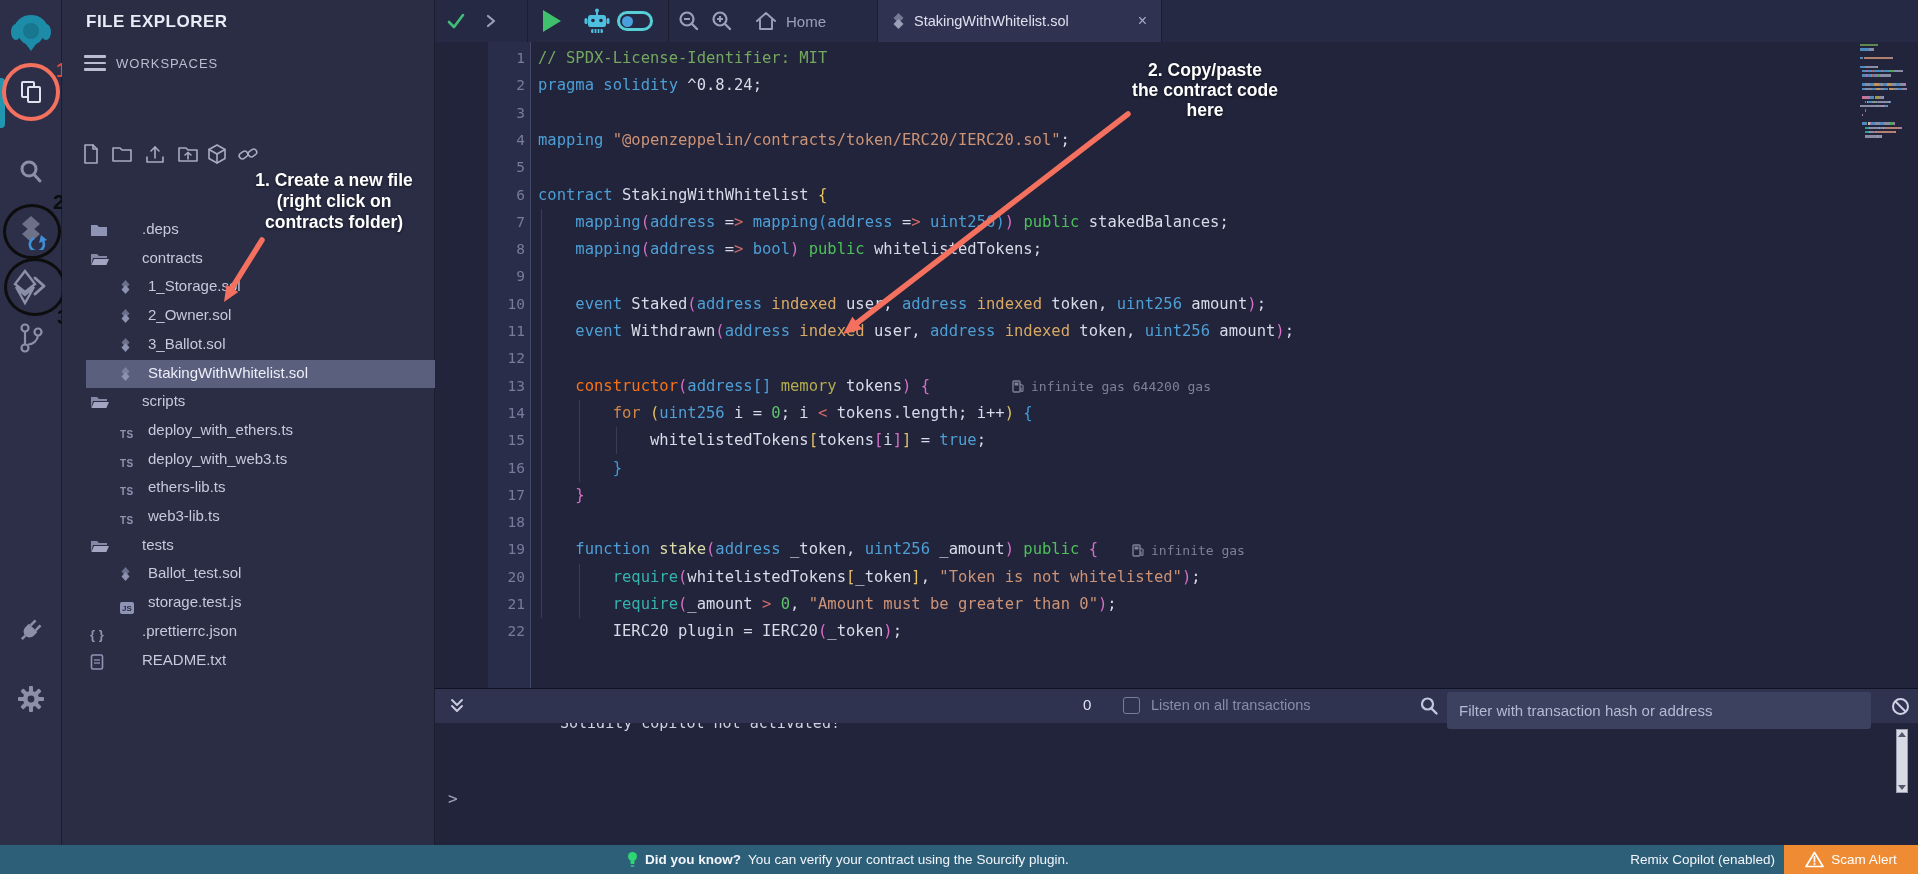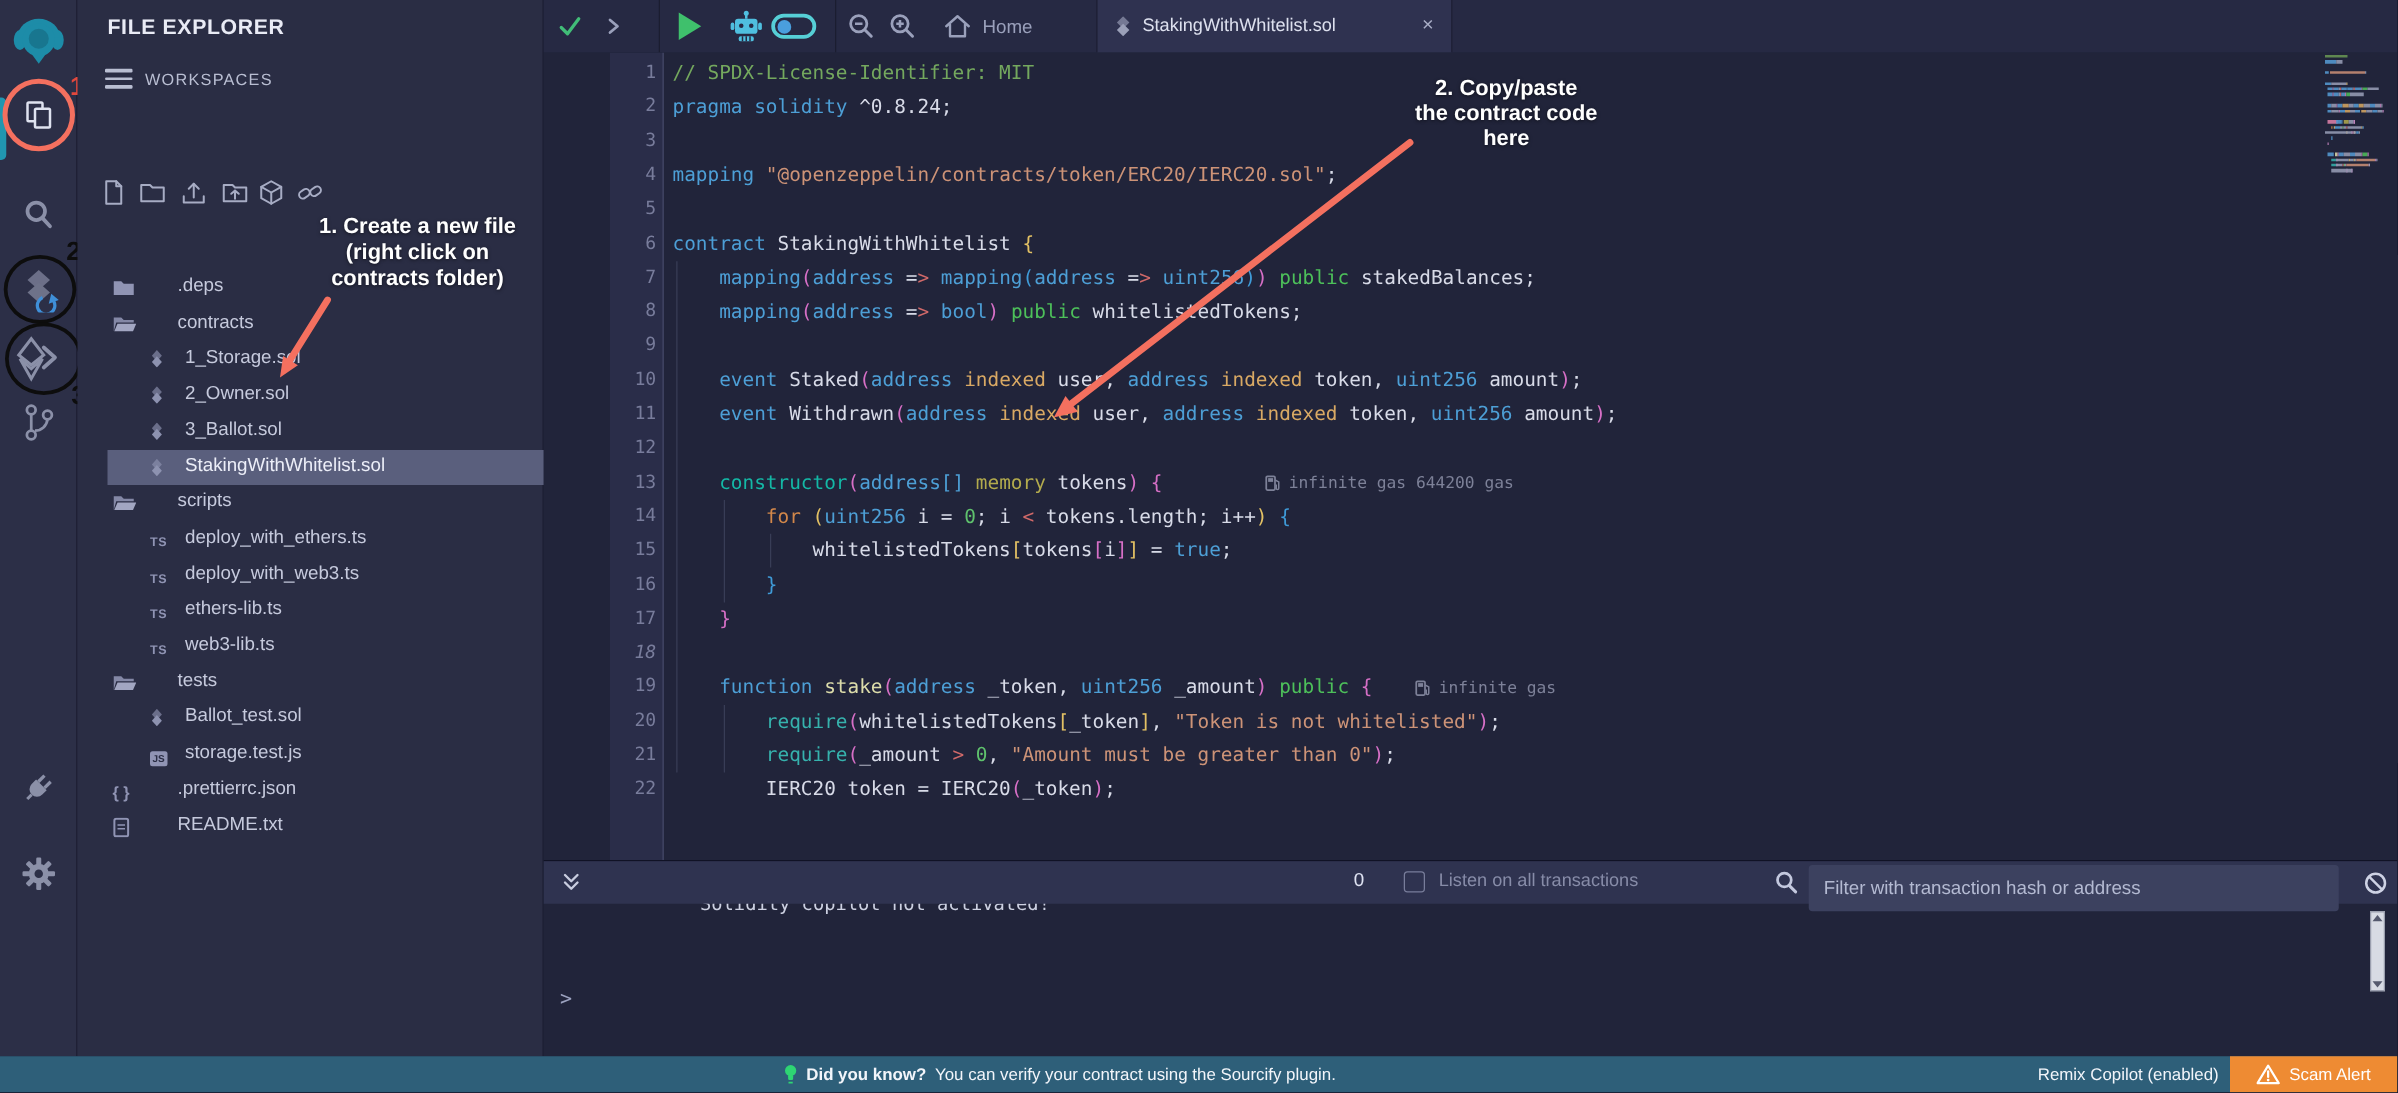--- a/index.html
+++ b/index.html
@@ -62,21 +62,21 @@
 
   
   #editor { position:absolute; left:435px; top:42px; width:1483px; height:646px; background:#21243a; overflow:hidden; }
   #gutter { position:absolute; left:53px; top:0; width:43px; height:100%; background:#2a2d49; border-right:1px solid #454968; }
   #code-lines { position:absolute; left:0; top:0; width:100%; height:100%; }
   .code-line { position:absolute; left:0; width:100%; height:27.3px; line-height:27.3px; font-family:"DejaVu Sans Mono", monospace; font-size:15.5px; white-space:pre; }
   .ln { position:absolute; left:53px; width:37px; text-align:right; color:#787c9b; font-size:14.5px; }
   .ct { position:absolute; left:103px; }
   .tk-c{color:#74a85e}.tk-k{color:#4d9fd6}.tk-p{color:#d8dbe8}.tk-s{color:#cd9377}
   .tk-m{color:#d66fc6}.tk-y{color:#e3c164}.tk-b{color:#3f9bd8}.tk-o{color:#d16969}
-  .tk-n{color:#5fc26d}.tk-g{color:#4dc05a}.tk-q{color:#36b2ad}.tk-ct{color:#14b8a6}
+  .tk-n{color:#5fc26d}.tk-g{color:#4dc05a}.tk-q{color:#36b2ad}.tk-ct{color:#f97316}
   .tk-ix{color:#d9a964}.tk-me{color:#b3ab4d}.tk-fn{color:#dcdcaa}.tk-fo{color:#d2874a}
   .indent-guide { position:absolute; width:1px; background:rgba(120,126,160,.28); }
   .gas-note { position:absolute; height:27.3px; display:flex; align-items:center; gap:6px; font-family:"DejaVu Sans Mono", monospace; font-size:13px; color:#7d8198; }
   #minimap { position:absolute; right:8px; top:2px; width:50px; }
   .mm-row { position:absolute; left:0; height:2.4px; display:flex; }
   .mm-row i { display:block; height:100%; }
 
   
   #terminal { position:absolute; left:435px; top:688px; width:1483px; height:157px; background:#21243a; border-top:1px solid #101225; }
   #term-bar { position:absolute; left:0; top:0; width:100%; height:34px; background:#2f3350; z-index:2; }
@@ -458,25 +458,25 @@
         <div class="code-line" style="top: 194.1px;"><span class="ln">8</span><span class="ct"><span class="tk-p">    </span><span class="tk-k">mapping</span><span class="tk-m">(</span><span class="tk-k">address</span><span class="tk-p"> =</span><span class="tk-o">&gt;</span><span class="tk-p"> </span><span class="tk-k">bool</span><span class="tk-m">)</span><span class="tk-p"> </span><span class="tk-g">public</span><span class="tk-p"> whitelistedTokens;</span></span></div>
         <div class="code-line" style="top: 221.4px;"><span class="ln">9</span><span class="ct"></span></div>
         <div class="code-line" style="top: 248.7px;"><span class="ln">10</span><span class="ct"><span class="tk-p">    </span><span class="tk-k">event</span><span class="tk-p"> Staked</span><span class="tk-m">(</span><span class="tk-k">address</span><span class="tk-p"> </span><span class="tk-ix">indexed</span><span class="tk-p"> user, </span><span class="tk-k">address</span><span class="tk-p"> </span><span class="tk-ix">indexed</span><span class="tk-p"> token, </span><span class="tk-k">uint256</span><span class="tk-p"> amount</span><span class="tk-m">)</span><span class="tk-p">;</span></span></div>
         <div class="code-line" style="top: 276px;"><span class="ln">11</span><span class="ct"><span class="tk-p">    </span><span class="tk-k">event</span><span class="tk-p"> Withdrawn</span><span class="tk-m">(</span><span class="tk-k">address</span><span class="tk-p"> </span><span class="tk-ix">indexed</span><span class="tk-p"> user, </span><span class="tk-k">address</span><span class="tk-p"> </span><span class="tk-ix">indexed</span><span class="tk-p"> token, </span><span class="tk-k">uint256</span><span class="tk-p"> amount</span><span class="tk-m">)</span><span class="tk-p">;</span></span></div>
         <div class="code-line" style="top: 303.3px;"><span class="ln">12</span><span class="ct"></span></div>
         <div class="code-line" style="top: 330.6px;"><span class="ln">13</span><span class="ct"><span class="tk-p">    </span><span class="tk-ct">constructor</span><span class="tk-m">(</span><span class="tk-k">address</span><span class="tk-k">[]</span><span class="tk-p"> </span><span class="tk-me">memory</span><span class="tk-p"> tokens</span><span class="tk-m">)</span><span class="tk-m"> {</span></span></div>
         <div class="code-line" style="top: 357.9px;"><span class="ln">14</span><span class="ct"><span class="tk-p">        </span><span class="tk-fo">for</span><span class="tk-p"> </span><span class="tk-y">(</span><span class="tk-k">uint256</span><span class="tk-p"> i = </span><span class="tk-n">0</span><span class="tk-p">; i </span><span class="tk-o">&lt;</span><span class="tk-p"> tokens.length; i++</span><span class="tk-y">)</span><span class="tk-b"> {</span></span></div>
         <div class="code-line" style="top: 385.2px;"><span class="ln">15</span><span class="ct"><span class="tk-p">            whitelistedTokens</span><span class="tk-y">[</span><span class="tk-p">tokens</span><span class="tk-m">[</span><span class="tk-p">i</span><span class="tk-m">]</span><span class="tk-y">]</span><span class="tk-p"> = </span><span class="tk-k">true</span><span class="tk-p">;</span></span></div>
         <div class="code-line" style="top: 412.5px;"><span class="ln">16</span><span class="ct"><span class="tk-p">        </span><span class="tk-b">}</span></span></div>
         <div class="code-line" style="top: 439.8px;"><span class="ln">17</span><span class="ct"><span class="tk-p">    </span><span class="tk-m">}</span></span></div>
-        <div class="code-line" style="top: 467.1px; font-style: italic;"><span class="ln">18</span><span class="ct"></span></div>
+        <div class="code-line" style="top: 467.1px;"><span class="ln">18</span><span class="ct"></span></div>
         <div class="code-line" style="top: 494.4px;"><span class="ln">19</span><span class="ct"><span class="tk-p">    </span><span class="tk-k">function</span><span class="tk-p"> </span><span class="tk-fn">stake</span><span class="tk-m">(</span><span class="tk-k">address</span><span class="tk-p"> _token, </span><span class="tk-k">uint256</span><span class="tk-p"> _amount</span><span class="tk-m">)</span><span class="tk-p"> </span><span class="tk-g">public</span><span class="tk-m"> {</span></span></div>
         <div class="code-line" style="top: 521.7px;"><span class="ln">20</span><span class="ct"><span class="tk-p">        </span><span class="tk-q">require</span><span class="tk-m">(</span><span class="tk-p">whitelistedTokens</span><span class="tk-y">[</span><span class="tk-p">_token</span><span class="tk-y">]</span><span class="tk-p">, </span><span class="tk-s">"Token is not whitelisted"</span><span class="tk-m">)</span><span class="tk-p">;</span></span></div>
         <div class="code-line" style="top: 549px;"><span class="ln">21</span><span class="ct"><span class="tk-p">        </span><span class="tk-q">require</span><span class="tk-m">(</span><span class="tk-p">_amount </span><span class="tk-o">&gt;</span><span class="tk-p"> </span><span class="tk-n">0</span><span class="tk-p">, </span><span class="tk-s">"Amount must be greater than 0"</span><span class="tk-m">)</span><span class="tk-p">;</span></span></div>
-        <div class="code-line" style="top: 576.3px;"><span class="ln">22</span><span class="ct"><span class="tk-p">        </span><span class="tk-p">IERC20 token = IERC20</span><span class="tk-m">(</span><span class="tk-p">_token</span><span class="tk-m">)</span><span class="tk-p">;</span></span></div>
+        <div class="code-line" style="top: 576.3px;"><span class="ln">22</span><span class="ct"><span class="tk-p">        </span><span class="tk-p">IERC20 plugin = IERC20</span><span class="tk-m">(</span><span class="tk-p">_token</span><span class="tk-m">)</span><span class="tk-p">;</span></span></div>
       </div>
 
     <div class="gas-note" style="left:577px; top:330.6px;">
       <svg width="13" height="14" viewBox="0 0 13 14">
           <rect x="1" y="2" width="7" height="11" rx="1" fill="none" stroke="#7d8198" stroke-width="1.4"></rect>
           <rect x="2.5" y="3.5" width="4" height="3" fill="#7d8198"></rect>
           <path d="M8 5 l3 1.5 v5 a1 1 0 0 1 -2 0 v-3" fill="none" stroke="#7d8198" stroke-width="1.2"></path>
         </svg>
       <span>infinite gas 644200 gas</span>
     </div>

